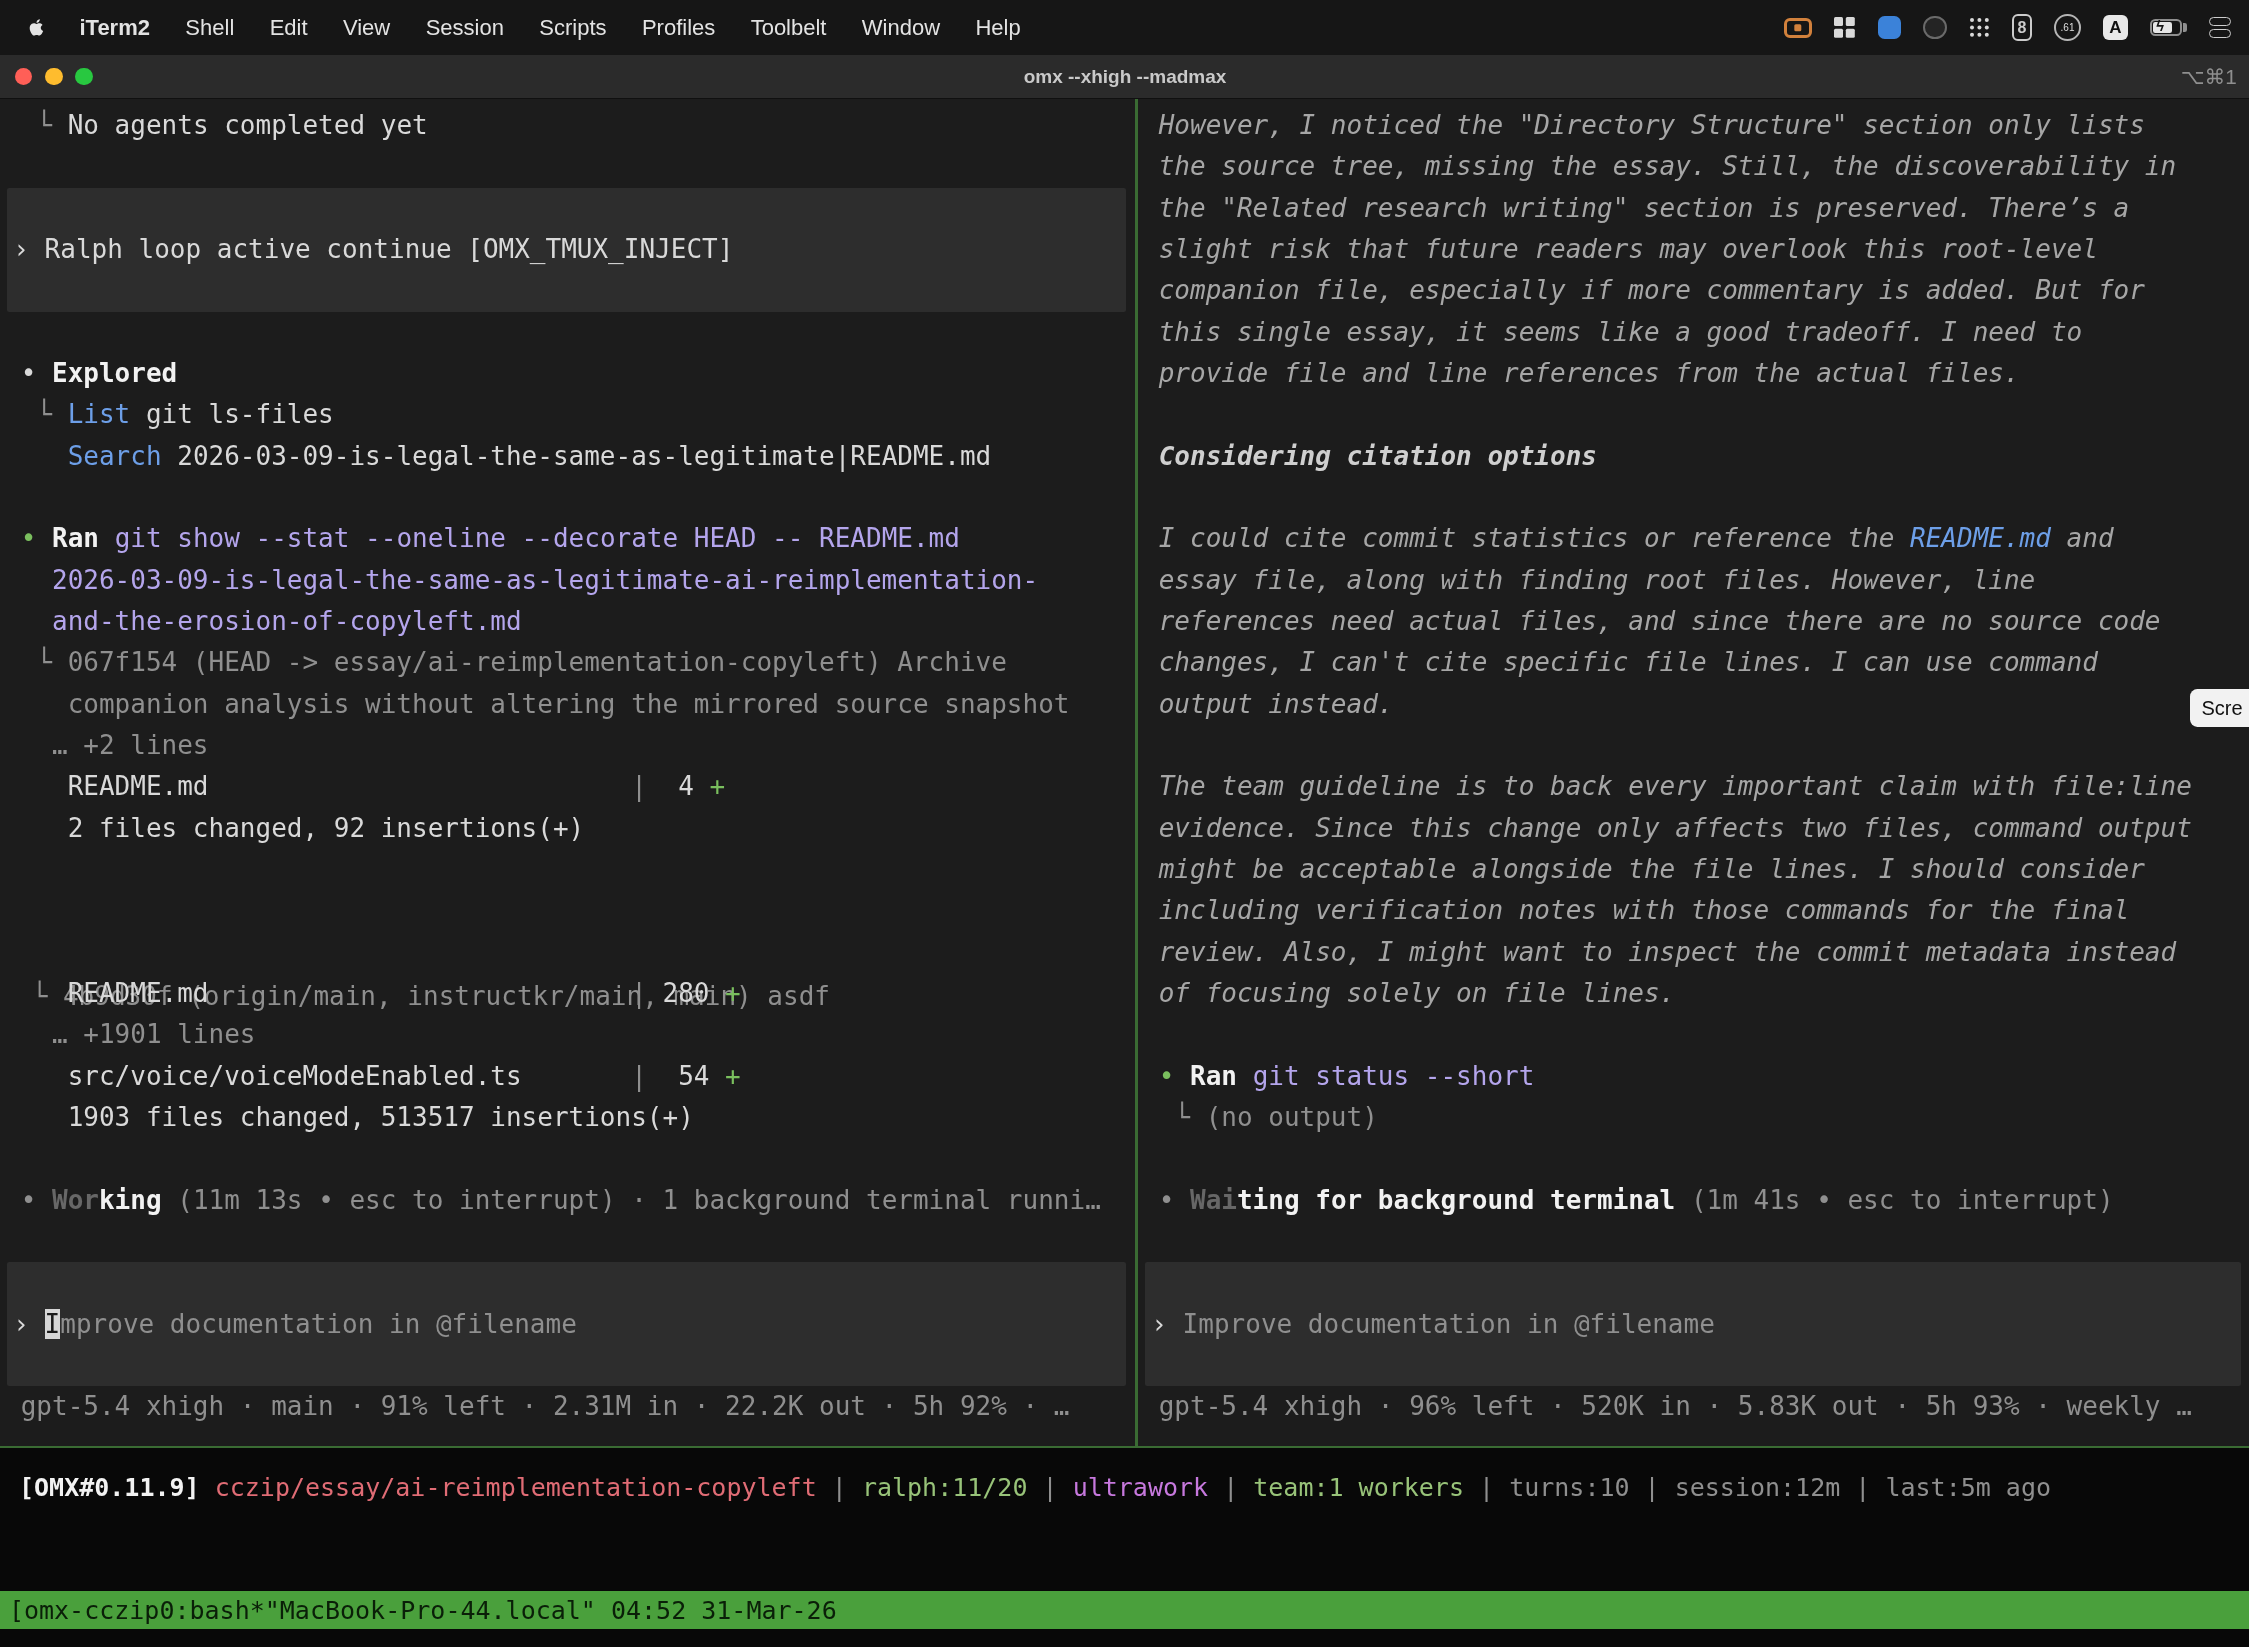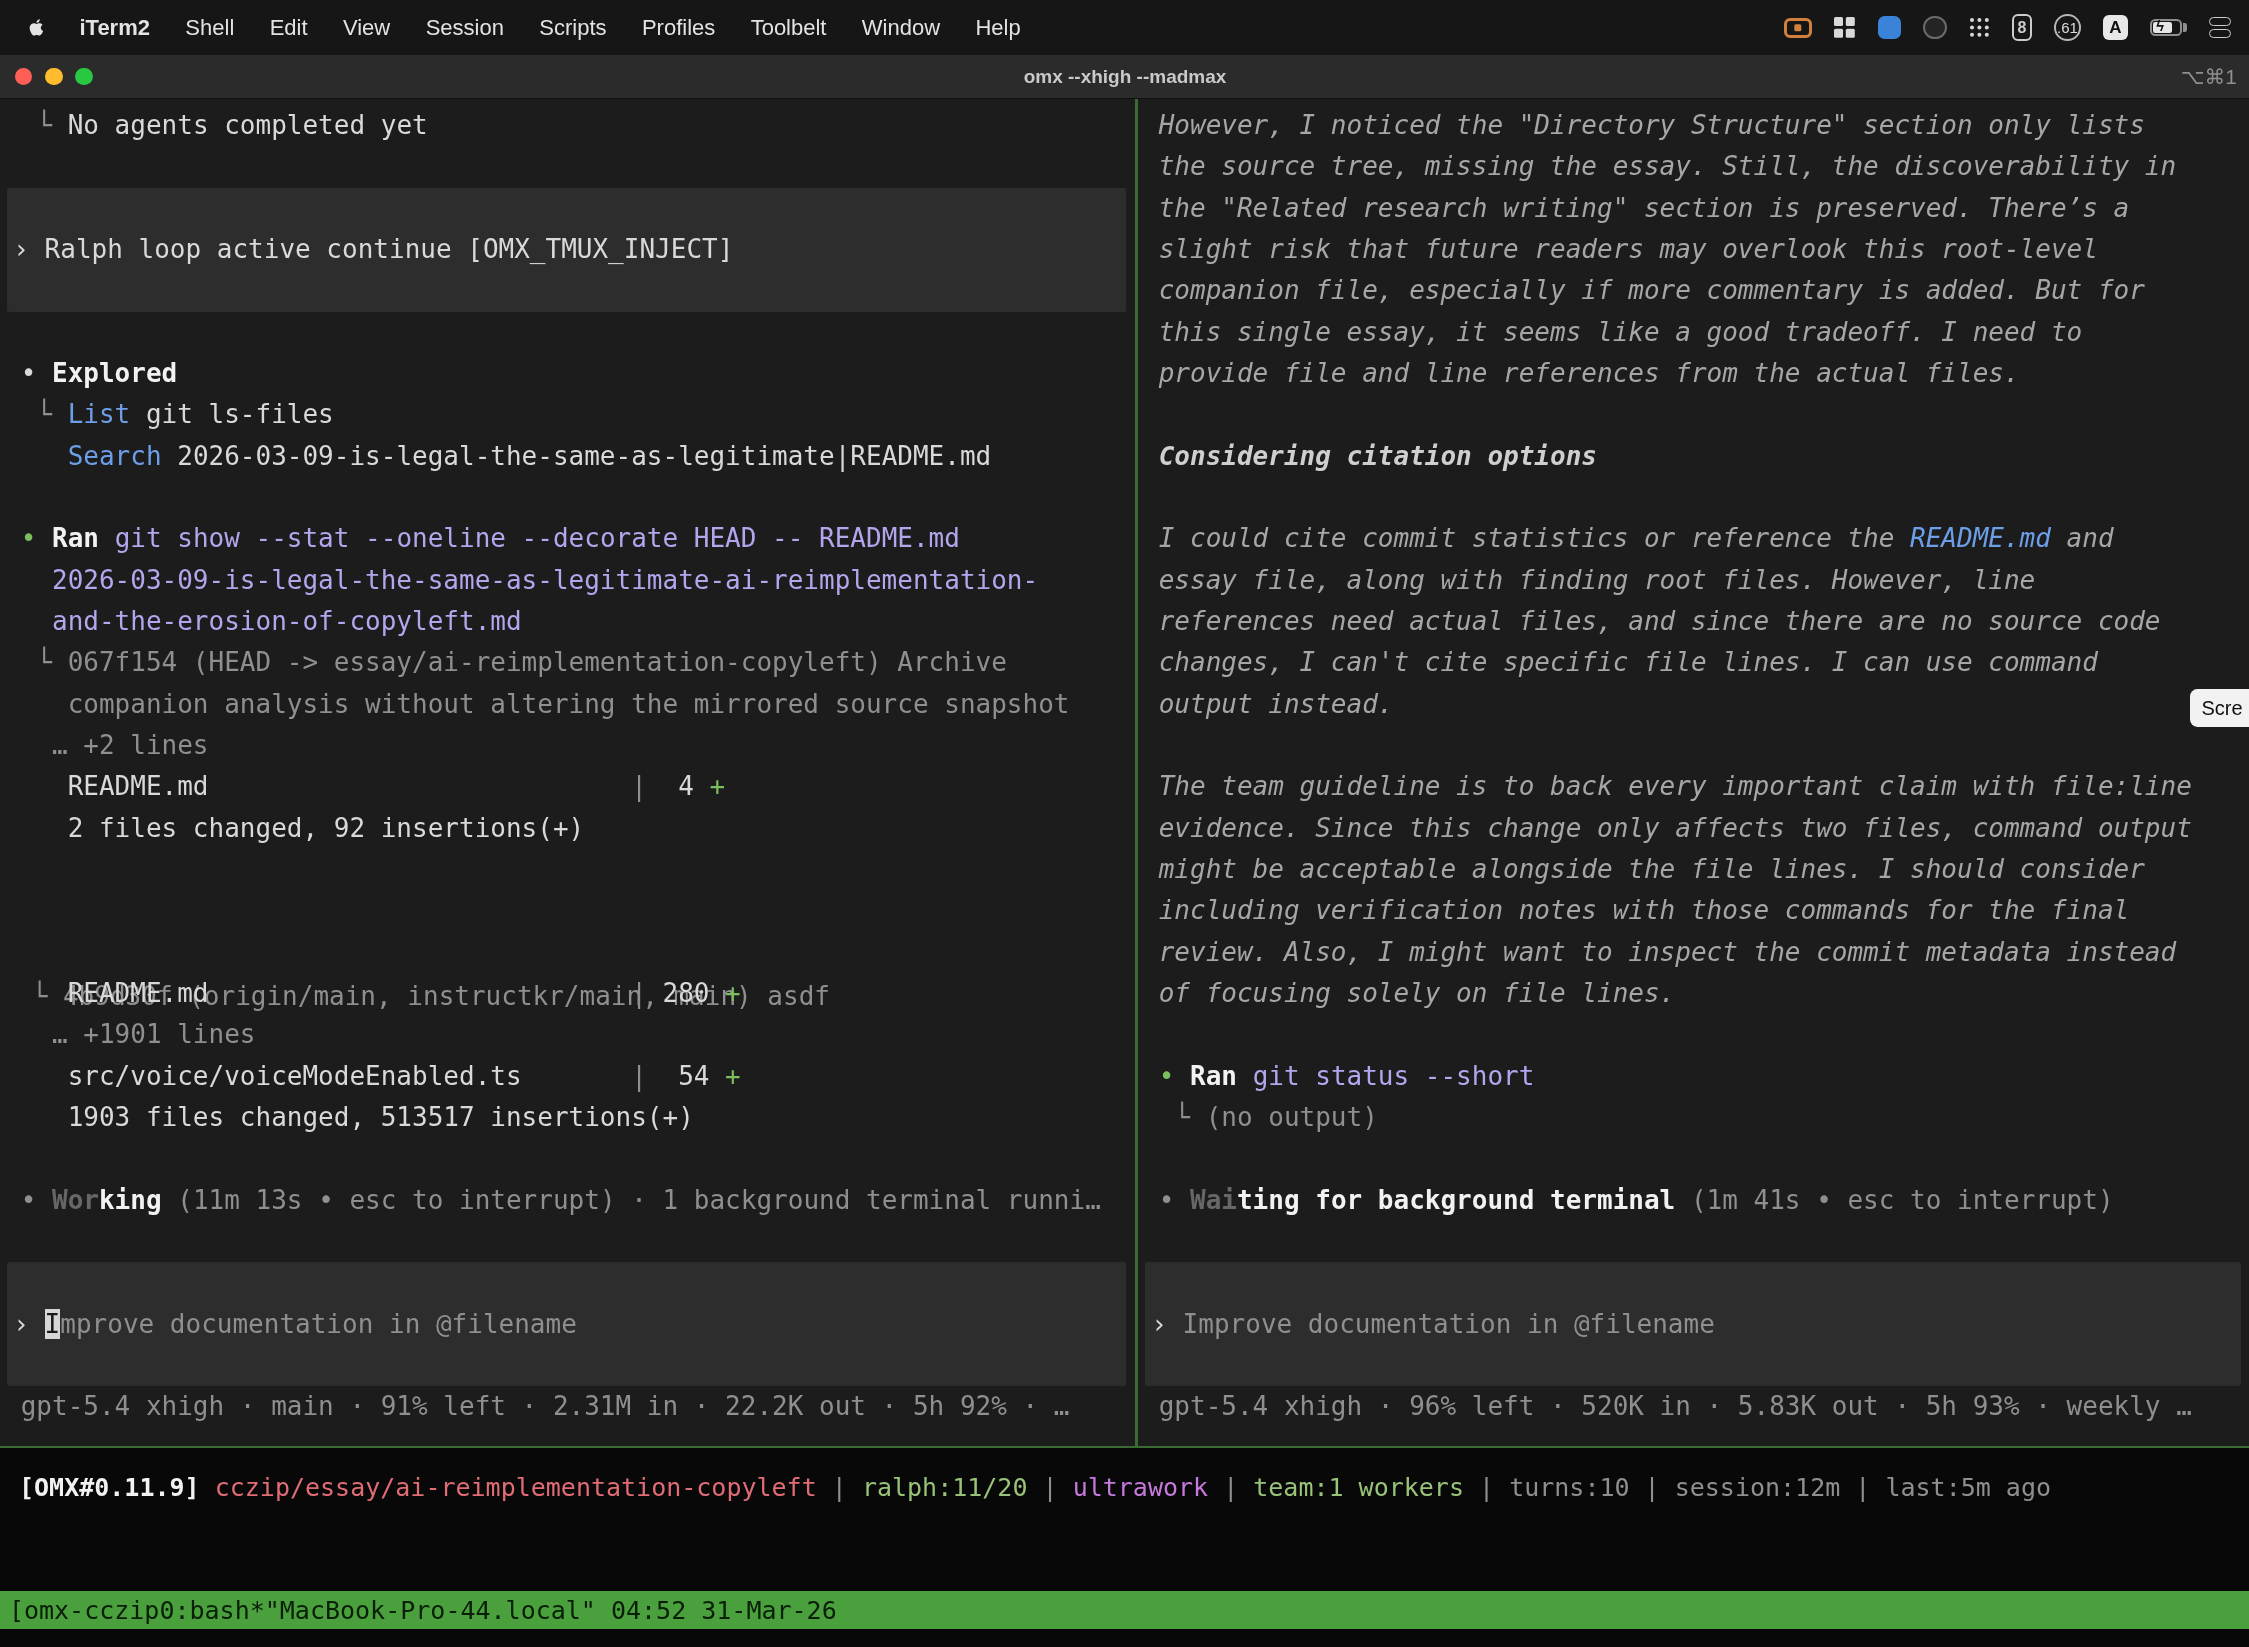--- a/index.html
+++ b/index.html
@@ -22,21 +22,21 @@
   .g22 { width:8.9px; height:8.9px; background:#d9d9d9; border-radius:1.5px;
          box-shadow:11.8px 0 0 #d9d9d9, 0 11.8px 0 #d9d9d9, 11.8px 11.8px 0 #d9d9d9; margin:0 11.8px 11.8px 0; }
   .bluei { width:23.6px; height:23.6px; border-radius:6.6px; background:#3b82d9; }
   .darki { width:23.6px; height:23.6px; border-radius:50%; background:#242424; border:2.2px solid #6a6a6a; }
   .d9 { width:4.4px; height:4.4px; border-radius:50%; background:#d9d9d9; margin:0 14.8px 14.8px 0;
         box-shadow:7.4px 0 0 #d9d9d9,14.8px 0 0 #d9d9d9,0 7.4px 0 #d9d9d9,7.4px 7.4px 0 #d9d9d9,
                    14.8px 7.4px 0 #d9d9d9,0 14.8px 0 #d9d9d9,7.4px 14.8px 0 #d9d9d9,14.8px 14.8px 0 #d9d9d9; }
   .key8 { min-width:20.7px; height:26.6px; border:2.2px solid #cccccc; border-radius:5.9px; color:#cccccc;
           font-size:16px; font-weight:bold; display:flex; align-items:center; justify-content:center; padding:0 3px; }
   .gauge { width:26.6px; height:26.6px; border-radius:50%; border:2.2px solid #b5b5b5; color:#dddddd;
-           font-size:15px; display:flex; align-items:center; justify-content:center; }
+           font-size:10px; display:flex; align-items:center; justify-content:center; }
   .inA { width:25px; height:25px; border-radius:5.9px; background:#e8e8e8; color:#111;
          font-weight:bold; font-size:17px; display:flex; align-items:center; justify-content:center; }
   .batwrap { display:flex; align-items:center; }
   .batt { position:relative; width:32px; height:17.7px; border:2.2px solid #8f8f8f; border-radius:5.2px; }
   .batt-fill { position:absolute; left:1.5px; top:1.5px; bottom:1.5px; width:19px; background:#e6e6e6; border-radius:2.2px; }
   .batt-bolt { position:absolute; left:4.4px; top:-3px; color:#141414; font-size:14.8px; font-weight:bold; }
   .batt-tip { width:3.7px; height:8.9px; background:#8f8f8f; border-radius:0 2.2px 2.2px 0; margin-left:1.5px; }
   .cc { display:flex; flex-direction:column; gap:3.7px; }
   .cc span { display:block; width:22px; height:8.9px; border:1.8px solid #cccccc; border-radius:5.2px; }
 

